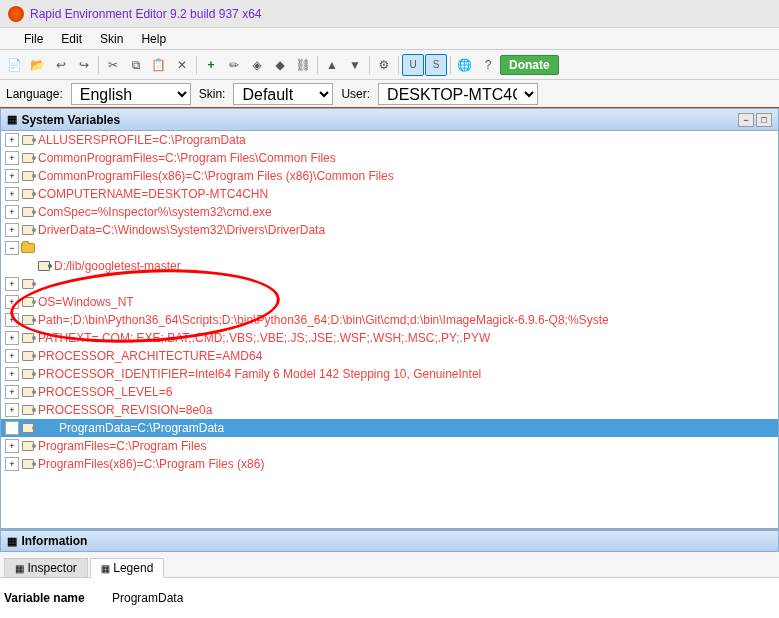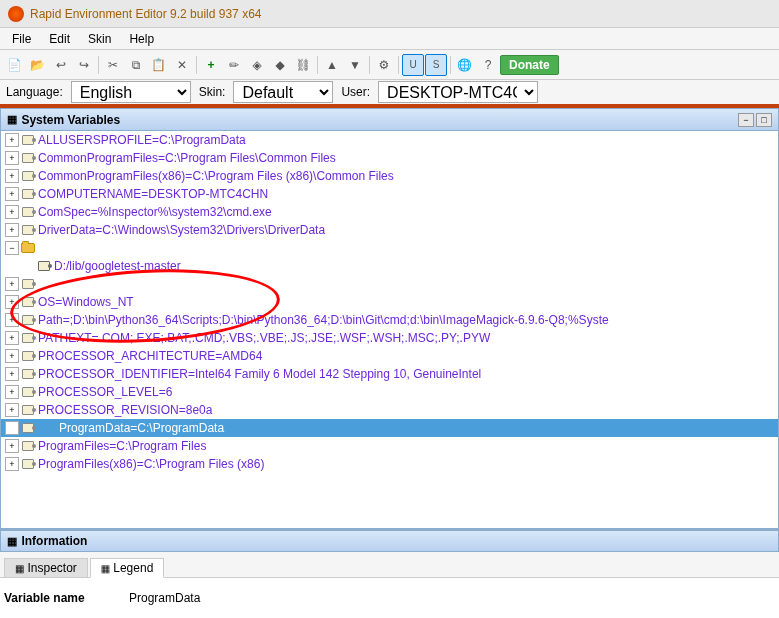--- a/index.html
+++ b/index.html
@@ -25,28 +25,28 @@
     .title-bar-icon {
       width: 16px;
       height: 16px;
       background: radial-gradient(circle, #ff6600, #cc3300);
       border-radius: 50%;
       flex-shrink: 0;
     }
     .title-text {
       font-size: 12px;
       font-weight: normal;
-      color: #a16207;
+      color: #6d28d9;
     }
 
     
     .menu-bar {
       background: #f5f5f5;
       border-bottom: 1px solid #ccc;
-      padding: 2px 4px;
+      padding: 2px 16px;
       display: flex;
       align-items: center;
       gap: 2px;
       height: 22px;
     }
     .menu-item {
       padding: 2px 8px;
       cursor: pointer;
       font-size: 12px;
       color: #000;
@@ -90,21 +90,21 @@
       padding: 2px 8px;
       cursor: pointer;
       border-radius: 2px;
       font-size: 12px;
       font-weight: bold;
     }
 
     
     .options-bar {
       background: #f5f5f5;
-      border-bottom: 4px solid #c2410c;
+      border-bottom: 1px solid #c2410c;
       padding: 3px 6px;
       display: flex;
       align-items: center;
       gap: 8px;
       height: 28px;
     }
     .options-label {
       font-size: 12px;
       color: #000;
     }
@@ -200,21 +200,21 @@
       width: 14px;
       height: 14px;
       flex-shrink: 0;
       margin-right: 3px;
       display: flex;
       align-items: center;
       justify-content: center;
     }
     .var-text {
       font-size: 12px;
-      color: #6d28d9;
+      color: #ef4444;
     }
 
     
     .var-list::-webkit-scrollbar { width: 12px; height: 12px; }
     .var-list::-webkit-scrollbar-track { background: #f0f0f0; }
     .var-list::-webkit-scrollbar-thumb { background: #c0c0c0; border: 1px solid #aaa; }
 
     
     .red-oval {
       position: absolute;
@@ -271,21 +271,21 @@
     }
     .info-content {
       background: white;
       padding: 4px;
       height: 40px;
       display: flex;
       align-items: center;
     }
     .info-row {
       display: flex;
-      gap: 25px;
+      gap: 8px;
       font-size: 12px;
     }
     .info-col-header {
       font-weight: bold;
       color: #000;
       min-width: 100px;
     }
 
     
     .var-list-wrapper {

